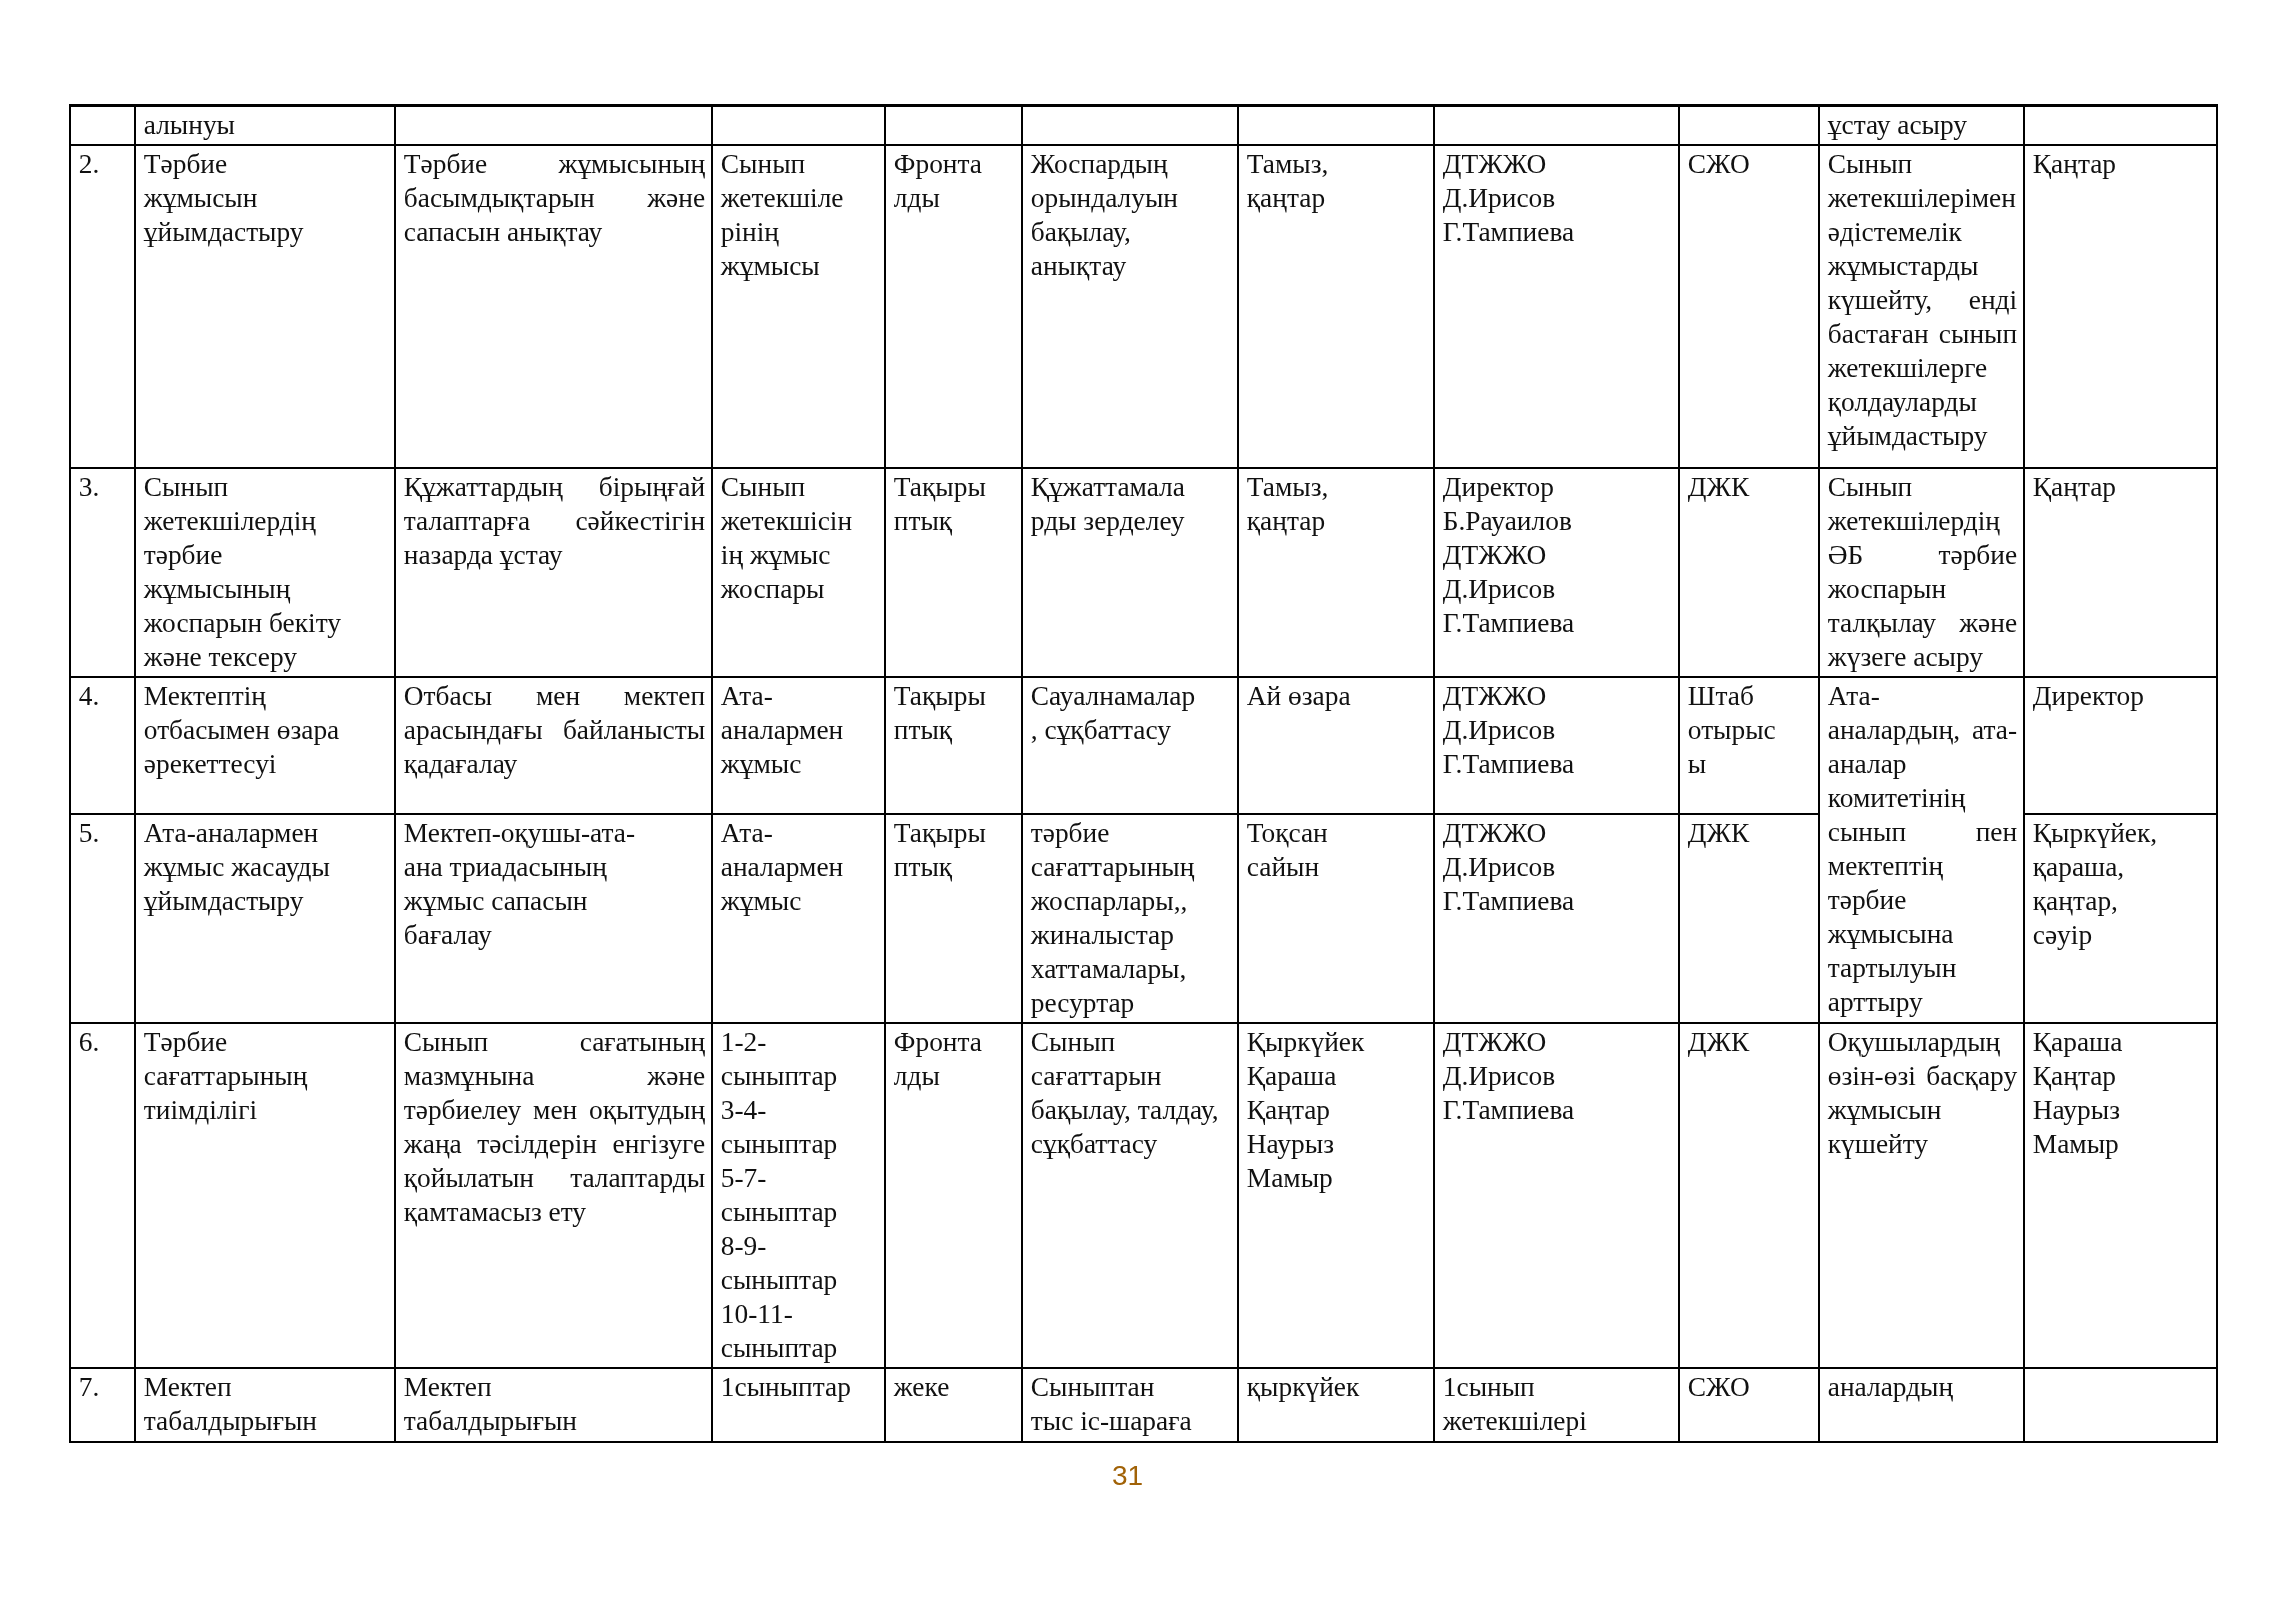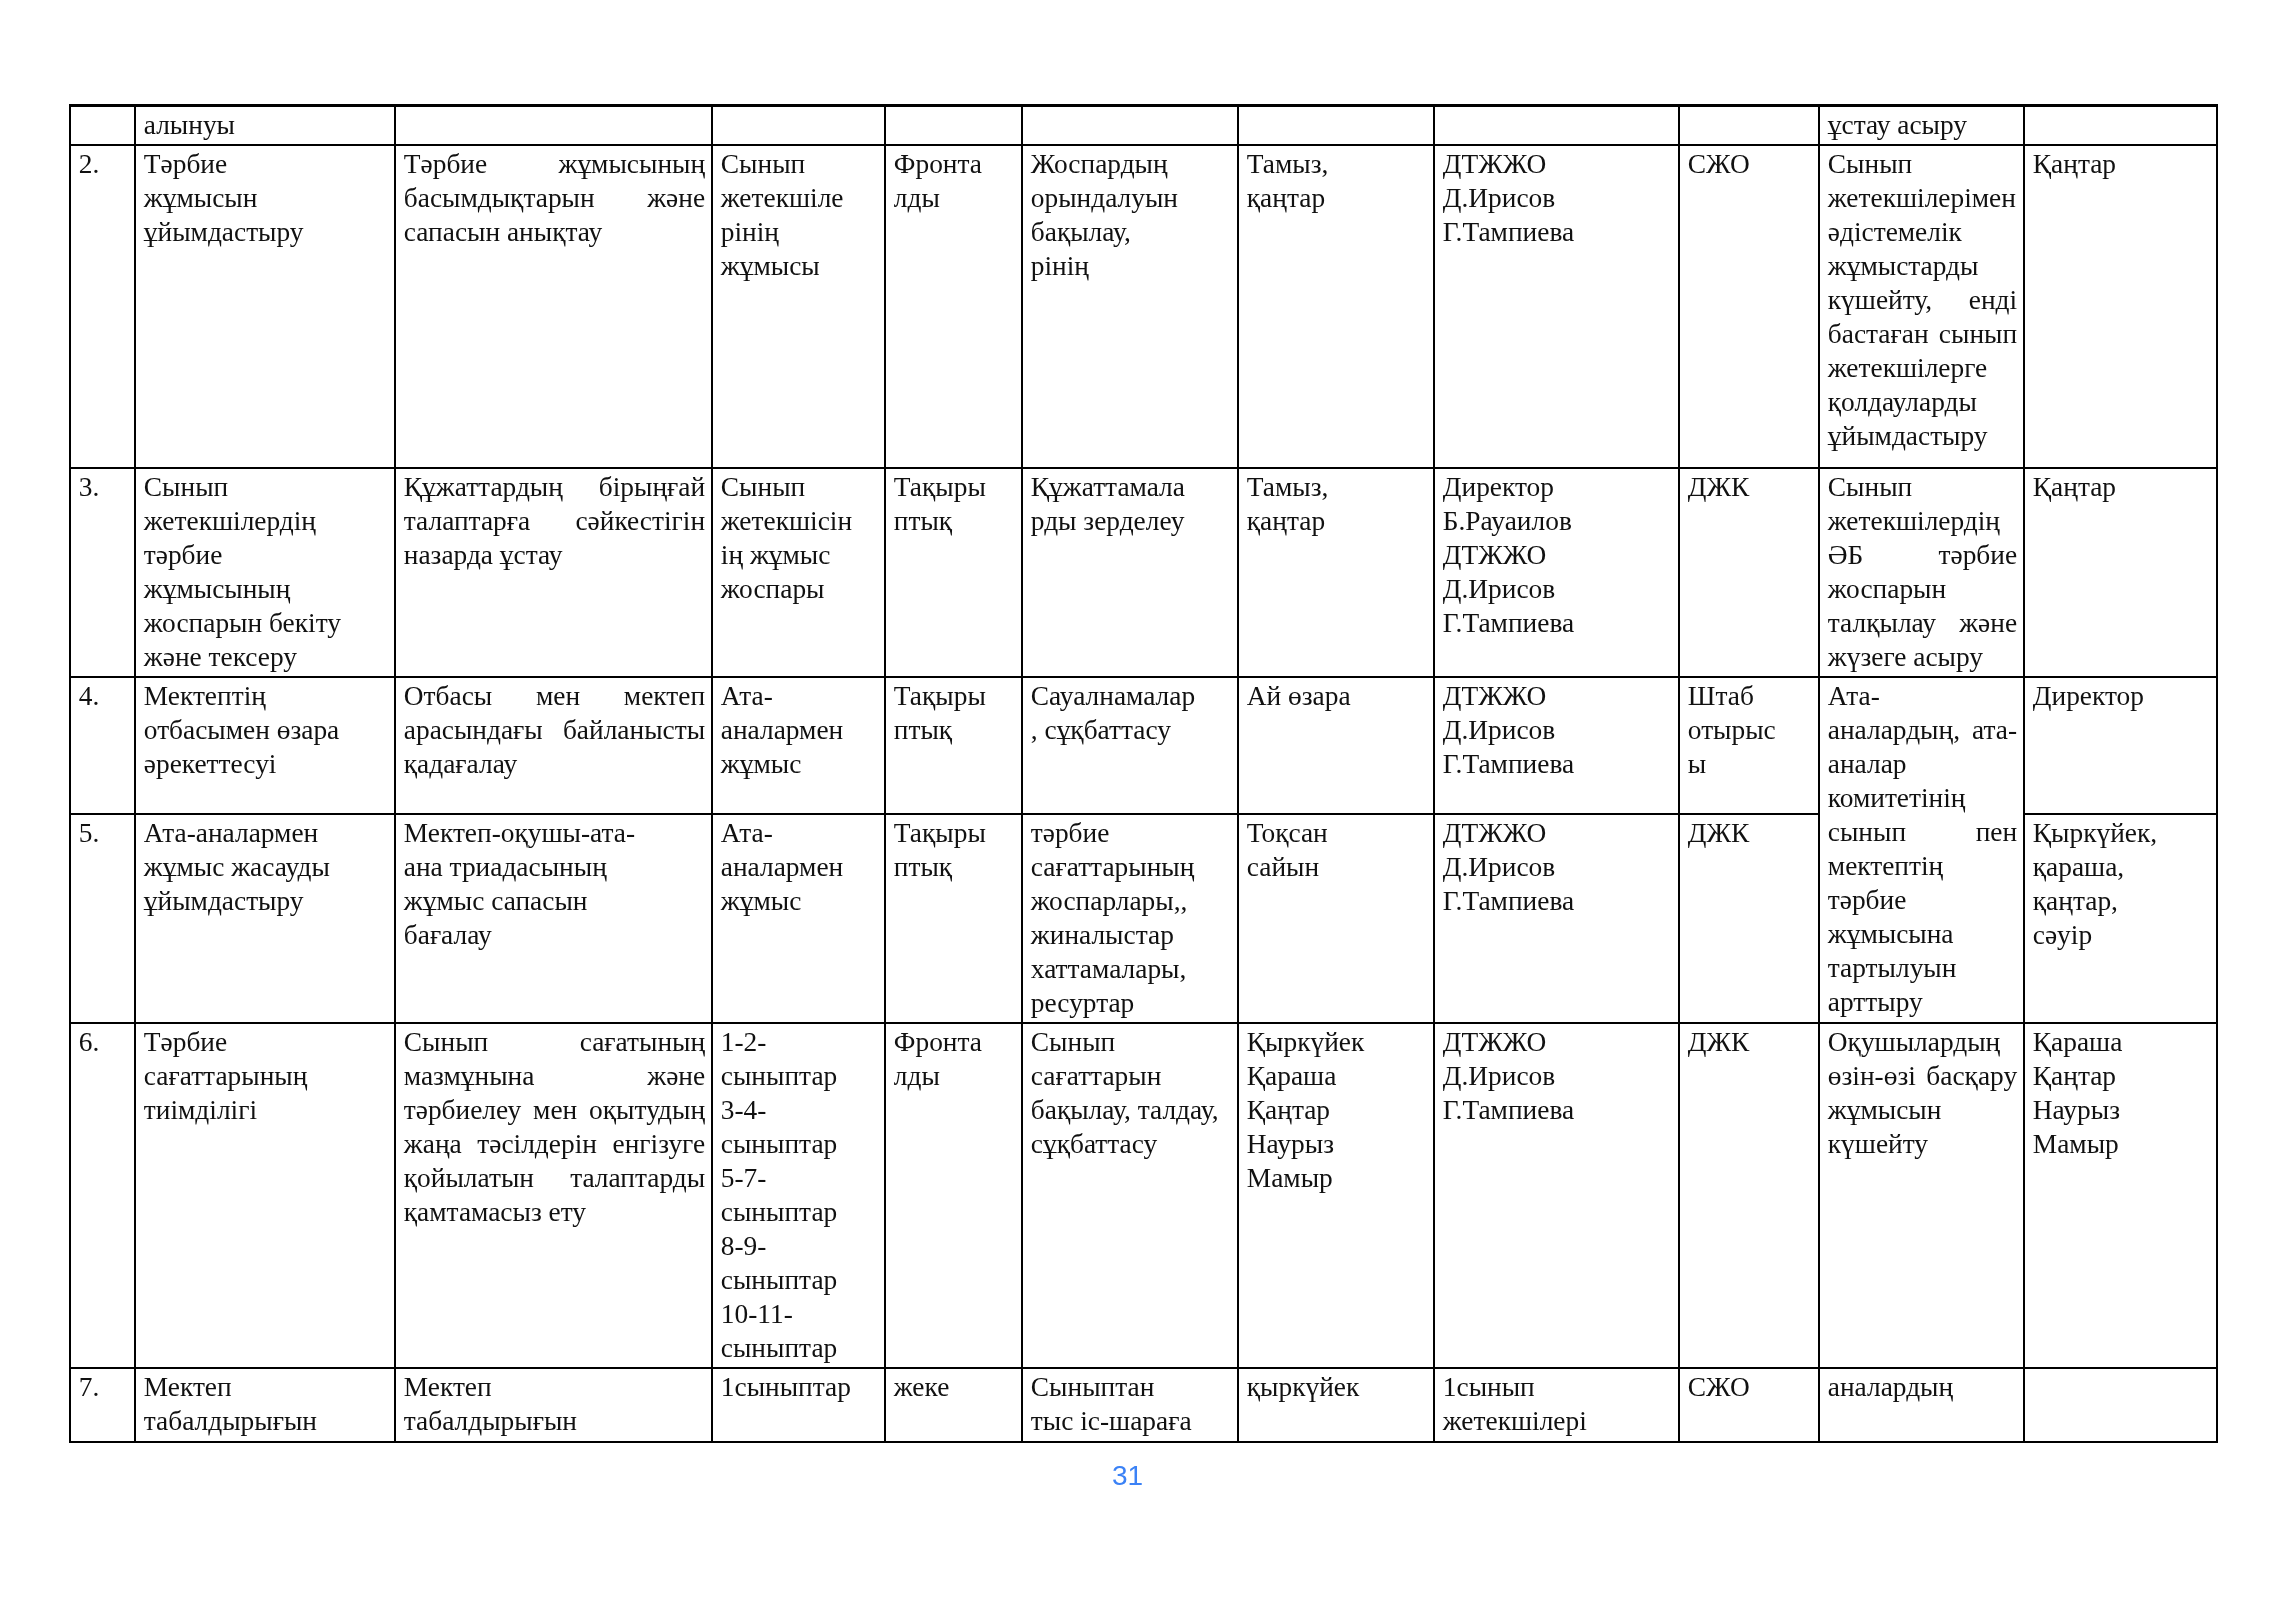--- a/index.html
+++ b/index.html
@@ -37,21 +37,21 @@
   tr.r4{height:137px;}
   tr.r5{height:206px;}
   tr.r6{height:338px;}
   tr.r7{height:74px;}
   .page-number{
     position:absolute;
     left:0;top:1460px;width:2255px;
     text-align:center;
     font-family:"Liberation Sans","DejaVu Sans",sans-serif;
     font-size:28px;
-    color:#3b82f6;
+    color:#a16207;
   }
 </style>
 </head>
 <body>
 
 <table class="plan">
   <colgroup>
     <col style="width:65px">
       <col style="width:260px">
       <col style="width:317px">
@@ -86,21 +86,21 @@
       <td class="j">Тәрбие жұмысының басымдықтарын және сапасын анықтау</td>
       <td>Сынып
 жетекшіле
 рінің
 жұмысы</td>
       <td>Фронта
 лды</td>
       <td>Жоспардың
 орындалуын
 бақылау,
-рінің</td>
+анықтау</td>
       <td>Тамыз,
 қаңтар</td>
       <td>ДТЖЖО
 Д.Ирисов
 Г.Тампиева</td>
       <td>СЖО</td>
       <td class="j">Сынып жетекшілерімен әдістемелік жұмыстарды күшейту, енді бастаған сынып жетекшілерге қолдауларды ұйымдастыру</td>
       <td>Қаңтар</td>
     </tr>
     <tr class="r3">

